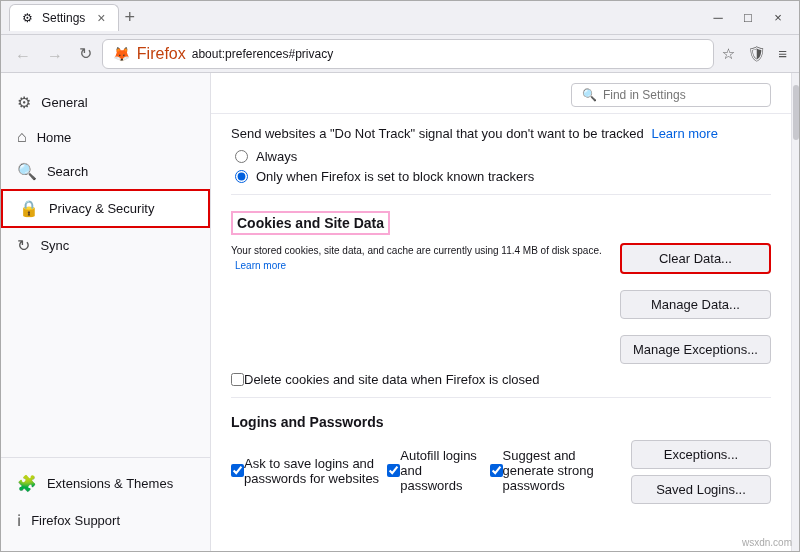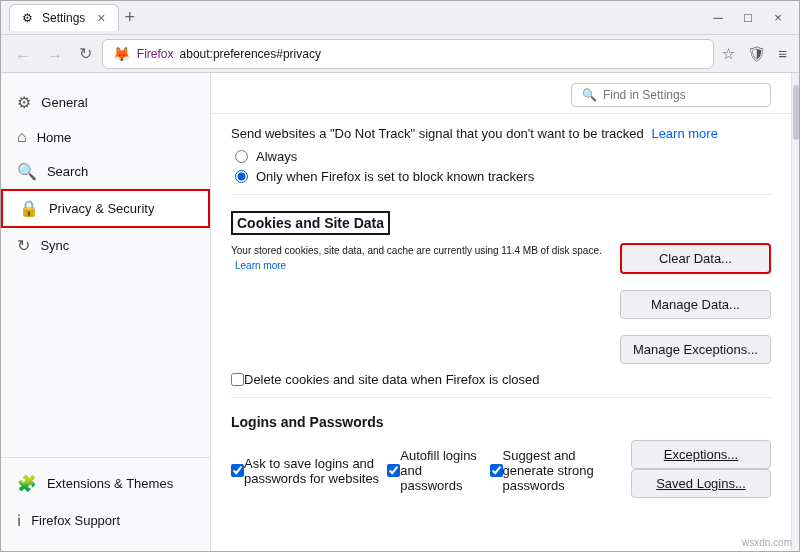--- a/index.html
+++ b/index.html
@@ -50,36 +50,36 @@
     
     .dnt-section { padding: 12px 0 10px; border-bottom: 1px solid #e8e8ee; }
     .dnt-description { font-size: 13px; color: #15141a; margin-bottom: 8px; }
     .dnt-description a { color: #0060df; text-decoration: none; }
     .radio-group { display: flex; flex-direction: column; gap: 5px; padding-left: 4px; }
     .radio-option { display: flex; align-items: center; gap: 8px; font-size: 13px; }
     .radio-option input[type="radio"] { accent-color: #0060df; }
 
     
     .section { padding: 16px 0 10px; border-bottom: 1px solid #e8e8ee; }
-    .section-title { font-size: 14px; font-weight: bold; margin-bottom: 8px; border: 2px solid #0f172a; display: inline-block; padding: 2px 4px; }
+    .section-title { font-size: 14px; font-weight: bold; margin-bottom: 8px; border: 2px solid #f9a8d4; display: inline-block; padding: 2px 4px; }
     .section-row { display: flex; align-items: flex-start; justify-content: space-between; gap: 10px; }
     .section-desc { font-size: 10px; color: #15141a; flex: 1; line-height: 1.5; }
     .section-desc a { color: #0060df; text-decoration: none; }
     .section-buttons { display: flex; flex-direction: column; gap: 16px; min-width: 140px; }
     .btn { background: #f0f0f4; border: 1px solid #c8c8ce; border-radius: 4px; padding: 6px 12px; font-size: 13px; cursor: pointer; color: #15141a; white-space: nowrap; }
     .btn.highlighted { border: 2px solid #d00; }
     .checkbox-row { display: flex; align-items: center; gap: 0; font-size: 13px; margin-top: 8px; }
     .checkbox-row input[type="checkbox"] { accent-color: #0060df; }
 
     
     .logins-section { padding: 16px 0 10px; }
     .logins-title { font-size: 14px; font-weight: bold; margin-bottom: 10px; }
     .logins-row { display: flex; align-items: flex-start; justify-content: space-between; gap: 10px; }
     .logins-options { flex: 1; display: flex; flex-direction: row; gap: 6px; }
-    .logins-buttons { display: flex; flex-direction: column; min-width: 140px; text-decoration: underline; }
+    .logins-buttons { display: flex; flex-direction: column; gap: 6px; min-width: 140px; }
 
     
     .content::-webkit-scrollbar { width: 8px; }
     .content::-webkit-scrollbar-track { background: #f0f0f4; }
     .content::-webkit-scrollbar-thumb { background: #c8c8ce; border-radius: 4px; }
 
     .watermark { position: fixed; bottom: 4px; right: 8px; font-size: 10px; color: #aaa; }
   </style>
 </head>
 <body>
@@ -99,21 +99,21 @@
       <button class="win-btn">×</button>
     </div>
   </div>
 
   <div class="toolbar">
     <button class="nav-btn disabled">←</button>
     <button class="nav-btn disabled">→</button>
     <button class="nav-btn">↻</button>
     <div class="address-bar">
       <span class="firefox-icon">🦊</span>
-      <span style="font-size:12px;color:#701a75;">Firefox</span>
+      <span style="font-size:16px;color:#c2410c;">Firefox</span>
       <span class="address-text">about:preferences#privacy</span>
     </div>
     <div class="toolbar-right">
       <button class="toolbar-icon-btn">☆</button>
       <button class="toolbar-icon-btn">🛡</button>
       <button class="toolbar-icon-btn">≡</button>
     </div>
   </div>
 
   <div class="main">

